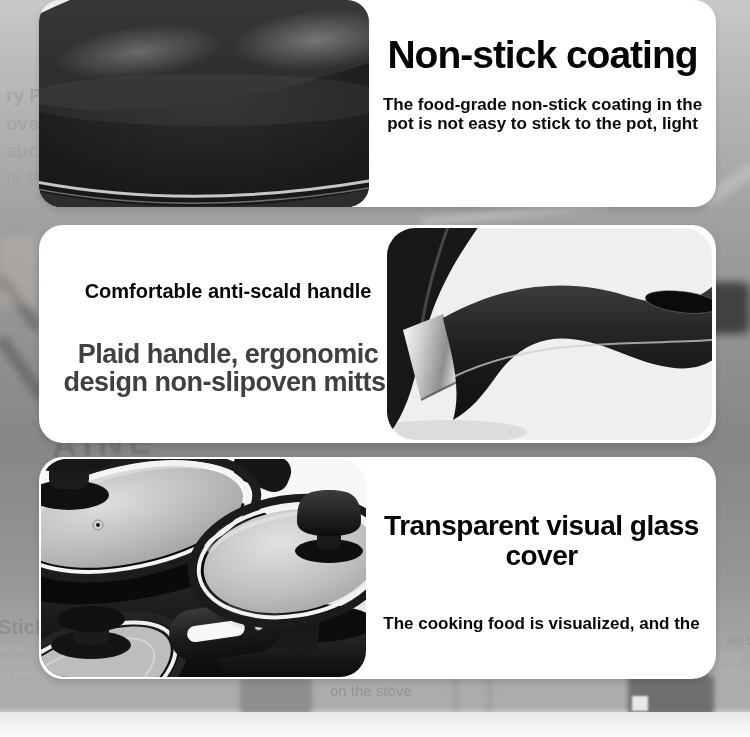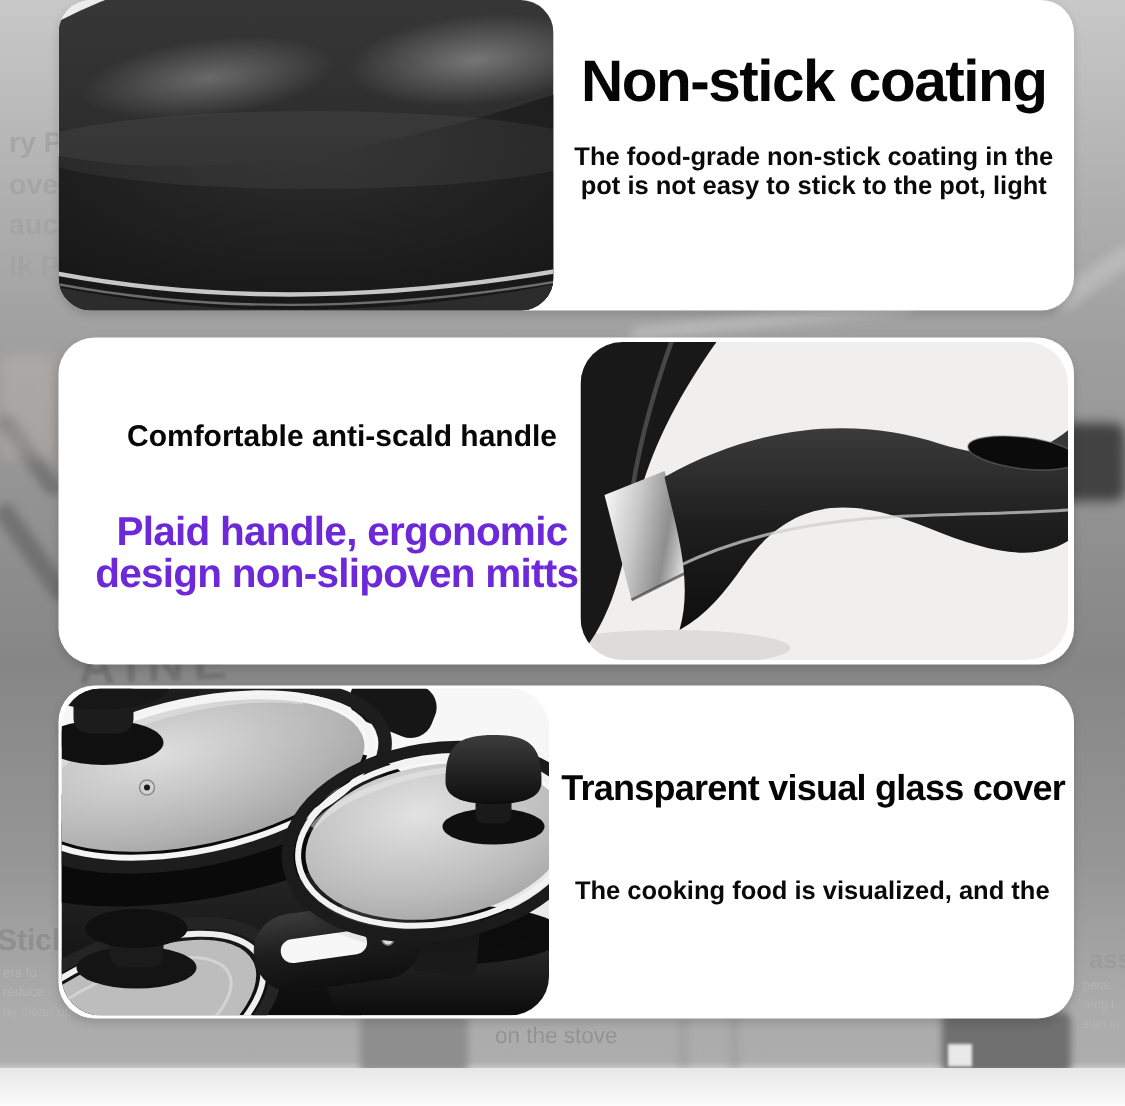--- a/index.html
+++ b/index.html
@@ -23,23 +23,23 @@
   .photo2{left:348px;top:3px;width:325px;height:212px;border-radius:28px;background:#f0efee;}
   .photo3{left:2px;top:2px;width:325px;height:218px;border-radius:26px;background:#f7f7f7;}
   .txt{position:absolute;text-align:center;}
   .txt1{left:336px;right:6px;top:34px;}
   .txt1 h1{margin:0;font-size:39px;line-height:42px;font-weight:700;letter-spacing:-1px;color:#050505;}
   .txt1 .body{margin-top:20px;}
   .bodyline{display:block;font-size:17px;line-height:18.5px;font-weight:700;color:#0a0a0a;}
   .txt2{left:0;top:54px;width:378px;}
   .txt2 .sub{font-size:20px;line-height:24px;font-weight:700;color:#070707;}
   .txt2 .big{margin-top:37px;}
-  .bigline{display:block;font-size:27px;line-height:28px;font-weight:700;letter-spacing:-.5px;color:#6d28d9;}
+  .bigline{display:block;font-size:27px;line-height:28px;font-weight:700;letter-spacing:-.5px;color:#404040;}
   .txt3{left:334px;right:6px;top:54px;}
-  .txt3 h2{margin:0;font-size:24px;line-height:30px;font-weight:700;letter-spacing:-.5px;color:#050505;text-align:right;}
+  .txt3 h2{margin:0;font-size:28px;line-height:30px;font-weight:700;letter-spacing:-.5px;color:#050505;}
   .txt3 .body{margin-top:44px;}
   .watermark{position:absolute;left:52px;top:424px;font-size:34px;font-weight:700;color:rgba(70,70,70,.32);letter-spacing:6px;filter:blur(1px);transform:rotate(-2deg);}
   .bottom-fade{position:absolute;left:0;top:712px;width:750px;height:25px;background:linear-gradient(180deg,#e7e7e7,#fbfbfb);}
 </style>
 </head>
 <body>
 
 <div class="stage">
 
   <div class="frag frag-stack" style="left:6px;top:82px;">

